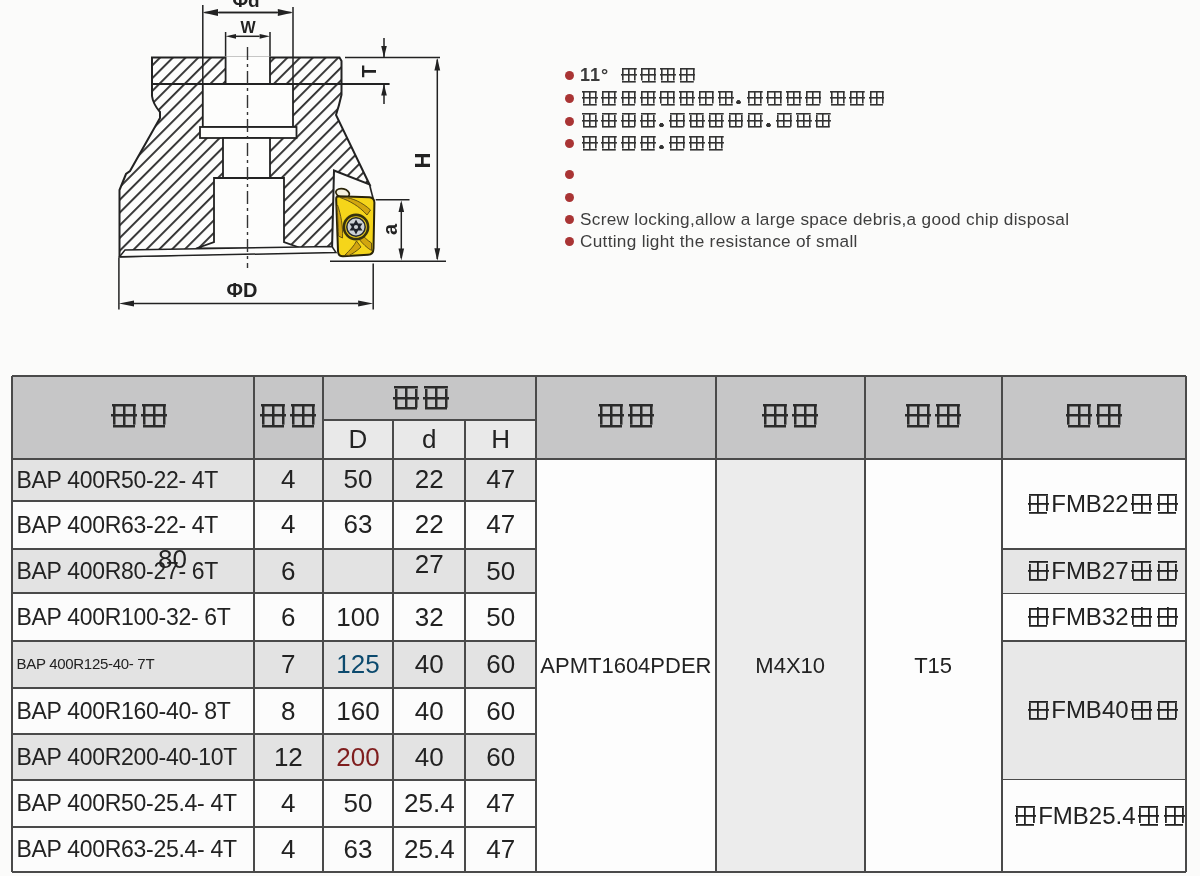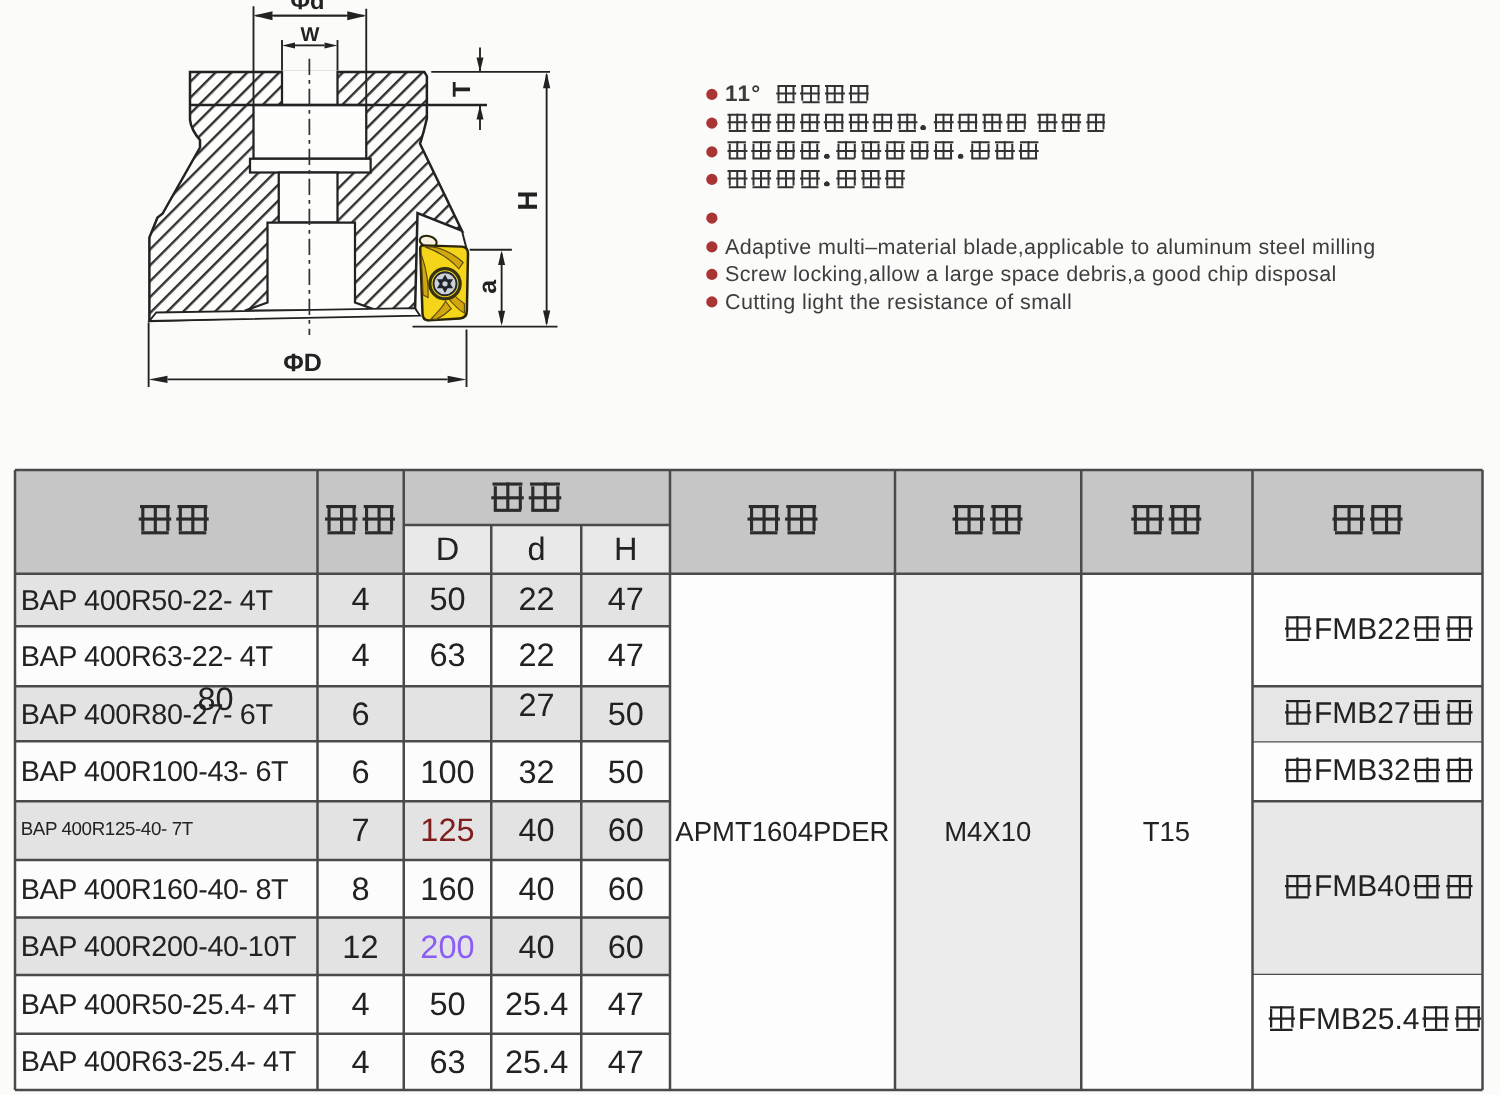--- a/index.html
+++ b/index.html
@@ -135,21 +135,20 @@
 
 <div class="bullet" style="left:565px;top:139px"></div>
 
 <div class="cnline" style="top:132px"><i class="hz"></i><i class="hz"></i><i class="hz"></i><i class="hz"></i><i class="cm"></i><i class="hz"></i><i class="hz"></i><i class="hz"></i></div>
 
 <div class="bullet" style="left:565px;top:170px"></div>
 
 
 <div class="bullet" style="left:565px;top:192.5px"></div>
 
-<div class="enline" style="top:185.5px">Adaptive multi–material blade,applicable to aluminum steel milling</div>
 
 <div class="bullet" style="left:565px;top:215px"></div>
 
 <div class="enline" style="top:208px">Screw locking,allow a large space debris,a good chip disposal</div>
 
 <div class="bullet" style="left:565px;top:237px"></div>
 
 <div class="enline" style="top:230px">Cutting light the resistance of small</div>
 
 <div class="abs" style="left:12px;top:376px;width:1174px;height:496px;background:#fcfcfc"></div>
@@ -250,41 +249,41 @@
 <div class="cell" style="left:158.0px;top:505.35px;width:400px;height:39.0px;line-height:39.0px;text-align:center;font-size:26px;color:#222;">63</div>
 <div class="cell" style="left:229.3px;top:505.35px;width:400px;height:39.0px;line-height:39.0px;text-align:center;font-size:26px;color:#222;">22</div>
 <div class="cell" style="left:300.65px;top:505.35px;width:400px;height:39.0px;line-height:39.0px;text-align:center;font-size:26px;color:#222;">47</div>
 
 <div class="cell" style="left:16.5px;top:553.8px;height:34.5px;line-height:34.5px;font-size:23px;color:#222;letter-spacing:-0.3px;">BAP 400R80-27- 6T</div>
 <div class="cell" style="left:88.35000000000002px;top:551.55px;width:400px;height:39.0px;line-height:39.0px;text-align:center;font-size:26px;color:#222;">6</div>
 <div class="cell" style="left:158.0px;top:540px;width:400px;height:39.0px;line-height:39.0px;font-size:26px;color:#222;">80</div>
 <div class="cell" style="left:229.3px;top:545px;width:400px;height:39.0px;line-height:39.0px;text-align:center;font-size:26px;color:#222;">27</div>
 <div class="cell" style="left:300.65px;top:551.55px;width:400px;height:39.0px;line-height:39.0px;text-align:center;font-size:26px;color:#222;">50</div>
 
-<div class="cell" style="left:16.5px;top:599.95px;height:34.5px;line-height:34.5px;font-size:23px;color:#222;letter-spacing:-0.3px;">BAP 400R100-43- 6T</div>
+<div class="cell" style="left:16.5px;top:599.95px;height:34.5px;line-height:34.5px;font-size:23px;color:#222;letter-spacing:-0.3px;">BAP 400R100-32- 6T</div>
 <div class="cell" style="left:88.35000000000002px;top:597.7px;width:400px;height:39.0px;line-height:39.0px;text-align:center;font-size:26px;color:#222;">6</div>
 <div class="cell" style="left:158.0px;top:597.7px;width:400px;height:39.0px;line-height:39.0px;text-align:center;font-size:26px;color:#222;">100</div>
 <div class="cell" style="left:229.3px;top:597.7px;width:400px;height:39.0px;line-height:39.0px;text-align:center;font-size:26px;color:#222;">32</div>
 <div class="cell" style="left:300.65px;top:597.7px;width:400px;height:39.0px;line-height:39.0px;text-align:center;font-size:26px;color:#222;">50</div>
 
 <div class="cell" style="left:16.5px;top:647.35px;height:34.5px;line-height:34.5px;font-size:15px;color:#222;letter-spacing:-0.3px;">BAP 400R125-40- 7T</div>
 <div class="cell" style="left:88.35000000000002px;top:645.1px;width:400px;height:39.0px;line-height:39.0px;text-align:center;font-size:26px;color:#222;">7</div>
-<div class="cell" style="left:158.0px;top:645.1px;width:400px;height:39.0px;line-height:39.0px;text-align:center;font-size:26px;color:#7f1d1d;">125</div>
+<div class="cell" style="left:158.0px;top:645.1px;width:400px;height:39.0px;line-height:39.0px;text-align:center;font-size:26px;color:#0c4a6e;">125</div>
 <div class="cell" style="left:229.3px;top:645.1px;width:400px;height:39.0px;line-height:39.0px;text-align:center;font-size:26px;color:#222;">40</div>
 <div class="cell" style="left:300.65px;top:645.1px;width:400px;height:39.0px;line-height:39.0px;text-align:center;font-size:26px;color:#222;">60</div>
 
 <div class="cell" style="left:16.5px;top:694.05px;height:34.5px;line-height:34.5px;font-size:23px;color:#222;letter-spacing:-0.3px;">BAP 400R160-40- 8T</div>
 <div class="cell" style="left:88.35000000000002px;top:691.8px;width:400px;height:39.0px;line-height:39.0px;text-align:center;font-size:26px;color:#222;">8</div>
 <div class="cell" style="left:158.0px;top:691.8px;width:400px;height:39.0px;line-height:39.0px;text-align:center;font-size:26px;color:#222;">160</div>
 <div class="cell" style="left:229.3px;top:691.8px;width:400px;height:39.0px;line-height:39.0px;text-align:center;font-size:26px;color:#222;">40</div>
 <div class="cell" style="left:300.65px;top:691.8px;width:400px;height:39.0px;line-height:39.0px;text-align:center;font-size:26px;color:#222;">60</div>
 
 <div class="cell" style="left:16.5px;top:739.75px;height:34.5px;line-height:34.5px;font-size:23px;color:#222;letter-spacing:-0.3px;">BAP 400R200-40-10T</div>
 <div class="cell" style="left:88.35000000000002px;top:737.5px;width:400px;height:39.0px;line-height:39.0px;text-align:center;font-size:26px;color:#222;">12</div>
-<div class="cell" style="left:158.0px;top:737.5px;width:400px;height:39.0px;line-height:39.0px;text-align:center;font-size:26px;color:#8b5cf6;">200</div>
+<div class="cell" style="left:158.0px;top:737.5px;width:400px;height:39.0px;line-height:39.0px;text-align:center;font-size:26px;color:#7f1d1d;">200</div>
 <div class="cell" style="left:229.3px;top:737.5px;width:400px;height:39.0px;line-height:39.0px;text-align:center;font-size:26px;color:#222;">40</div>
 <div class="cell" style="left:300.65px;top:737.5px;width:400px;height:39.0px;line-height:39.0px;text-align:center;font-size:26px;color:#222;">60</div>
 
 <div class="cell" style="left:16.5px;top:785.95px;height:34.5px;line-height:34.5px;font-size:23px;color:#222;letter-spacing:-0.3px;">BAP 400R50-25.4- 4T</div>
 <div class="cell" style="left:88.35000000000002px;top:783.7px;width:400px;height:39.0px;line-height:39.0px;text-align:center;font-size:26px;color:#222;">4</div>
 <div class="cell" style="left:158.0px;top:783.7px;width:400px;height:39.0px;line-height:39.0px;text-align:center;font-size:26px;color:#222;">50</div>
 <div class="cell" style="left:229.3px;top:783.7px;width:400px;height:39.0px;line-height:39.0px;text-align:center;font-size:26px;color:#222;">25.4</div>
 <div class="cell" style="left:300.65px;top:783.7px;width:400px;height:39.0px;line-height:39.0px;text-align:center;font-size:26px;color:#222;">47</div>
 
 <div class="cell" style="left:16.5px;top:832.15px;height:34.5px;line-height:34.5px;font-size:23px;color:#222;letter-spacing:-0.3px;">BAP 400R63-25.4- 4T</div>

